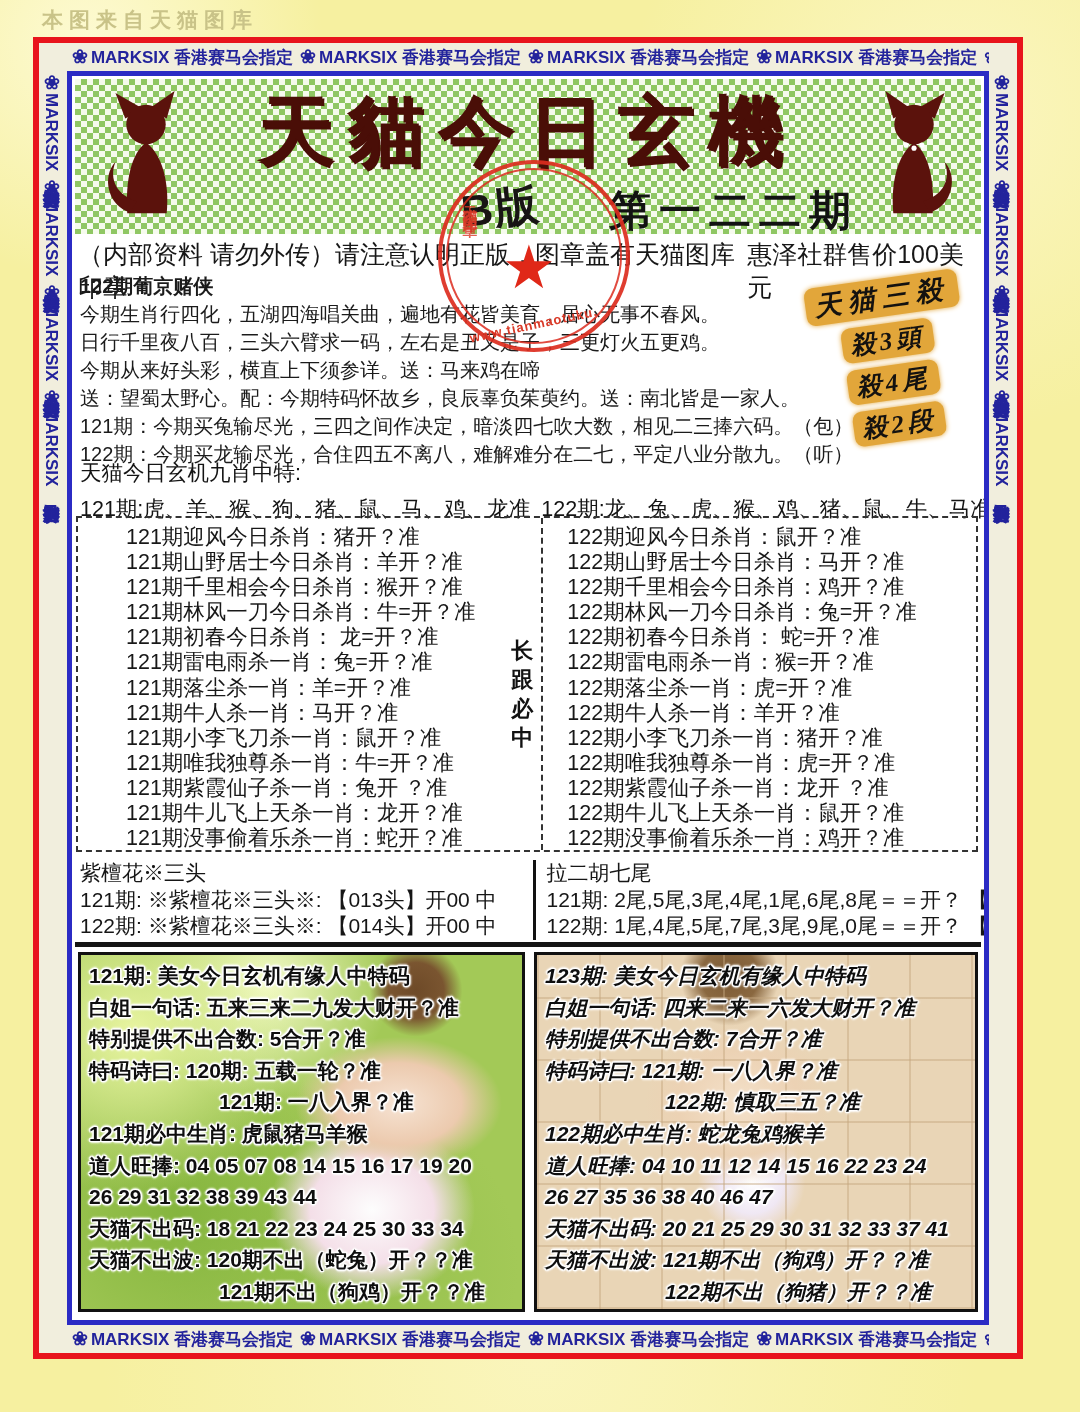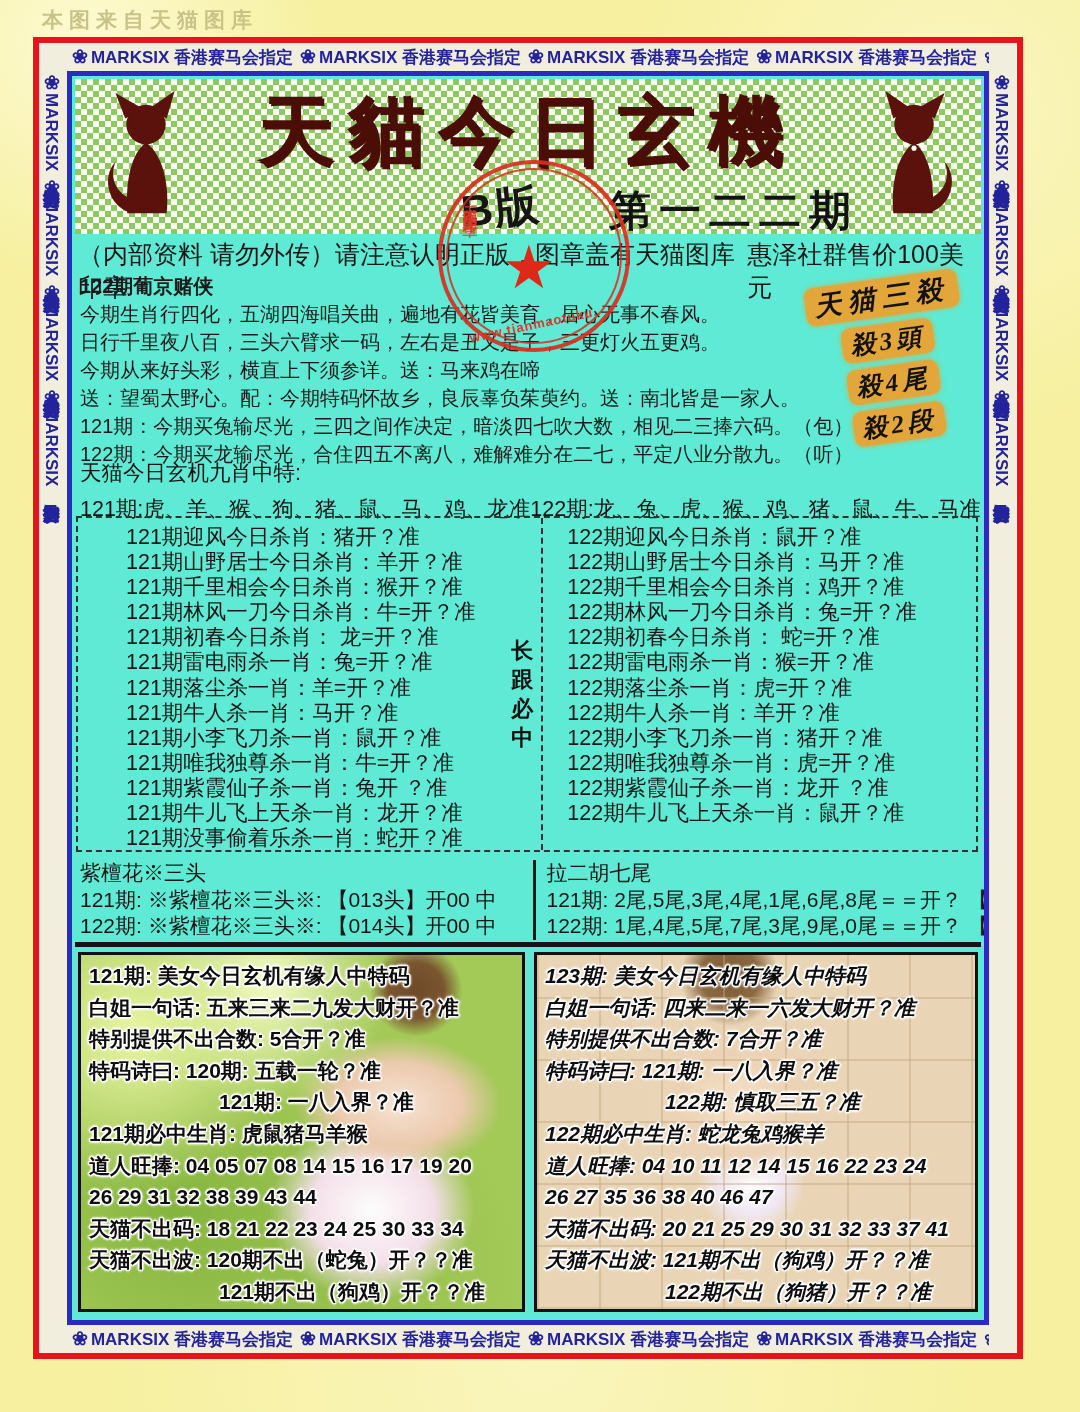--- a/index.html
+++ b/index.html
@@ -16,21 +16,21 @@
          border:6px solid #e8141c;background:#f1eedd;box-sizing:border-box;}
   .strip{position:absolute;color:#23239c;font-weight:bold;font-size:17px;overflow:hidden;white-space:nowrap;}
   .strip .seg{display:inline-block;margin:0 2px;}
   .strip .flower{font-size:19px;letter-spacing:0;margin:0 3px;}
   .strip-top{top:0;left:28px;right:28px;height:28px;line-height:28px;}
   .strip-bottom{bottom:0;left:28px;right:28px;height:28px;line-height:28px;}
   .strip-left,.strip-right{top:28px;bottom:28px;width:28px;writing-mode:vertical-rl;text-orientation:mixed;line-height:28px;}
   .strip-left{left:0;}
   .strip-right{right:0;}
   
-  .main{position:absolute;inset:28px;border:5px solid #2b2bc4;background:#5eead4;
+  .main{position:absolute;inset:28px;border:5px solid #2b2bc4;background:#ffffff;
         box-sizing:border-box;overflow:hidden;padding-left:40px;}
   
   .header{position:absolute;left:3px;top:3px;right:3px;height:155px;
     background-color:#f6fbee;
     background-image:linear-gradient(45deg,#8fc763 25%,transparent 25%,transparent 75%,#8fc763 75%),
                      linear-gradient(45deg,#8fc763 25%,transparent 25%,transparent 75%,#8fc763 75%);
     background-size:12px 12px;background-position:0 0,6px 6px;}
   .cat{position:absolute;top:10px;width:100px;height:138px;}
   .cat-left{left:20px;}
   .cat-right{right:16px;transform:scaleX(-1);}
@@ -59,21 +59,21 @@
   
   .sansha{position:absolute;right:16px;top:202px;transform:rotate(-8deg);text-align:center;z-index:3;}
   .sansha-line{display:table;margin:0 auto 7px;background:#e2a63a;color:#141210;
                font-weight:bold;font-style:italic;padding:1px 9px;border-radius:9px;
                box-shadow:0 0 5px #e2a63a;font-size:25px;letter-spacing:4px;
                font-family:"Liberation Serif", serif;}
   .sansha-title{font-size:27px;letter-spacing:7px;}
   
   .ninexiao{position:absolute;left:8px;right:6px;top:382px;font-size:21.5px;color:#141414;}
   .ninexiao .nx-title{margin-bottom:7px;}
-  .nx-row{display:flex;white-space:nowrap;}
+  .nx-row{display:flex;white-space:nowrap;gap:11px;}
   .nx-left{width:472px;}
   
   .killbox{position:absolute;left:4px;right:6px;top:440px;height:336px;
            border:2px dashed #333;box-sizing:border-box;font-size:21.5px;color:#181818;}
   .kb-col{position:absolute;top:0;bottom:0;white-space:nowrap;line-height:25.1px;padding-top:7px;}
   .kb-left{left:0;width:51.6%;padding-left:48px;box-sizing:border-box;}
   .kb-right{left:51.6%;right:0;padding-left:26px;box-sizing:border-box;}
   .kb-divider{position:absolute;left:51.6%;top:0;bottom:0;border-left:2px dashed #333;}
   .kb-slogan{position:absolute;left:calc(51.6% - 34px);top:118px;width:30px;
              font-size:22px;font-weight:bold;color:#111;line-height:29px;white-space:pre-line;
@@ -227,20 +227,21 @@
           <div>122期千里相会今日杀肖：鸡开？准</div>
           <div>122期林风一刀今日杀肖：兔=开？准</div>
           <div>122期初春今日杀肖： 蛇=开？准</div>
           <div>122期雷电雨杀一肖：猴=开？准</div>
           <div>122期落尘杀一肖：虎=开？准</div>
           <div>122期牛人杀一肖：羊开？准</div>
           <div>122期小李飞刀杀一肖：猪开？准</div>
           <div>122期唯我独尊杀一肖：虎=开？准</div>
           <div>122期紫霞仙子杀一肖：龙开 ？准</div>
           <div>122期牛儿飞上天杀一肖：鼠开？准</div>
+          <div>122期没事偷着乐杀一肖：鸡开？准</div>
         </div>
       </div>
 
       <div class="flowrow">
         <div class="fl-left">
           <div class="fl-title">紫檀花※三头</div>
           <div>121期: ※紫檀花※三头※: 【013头】开00 中</div>
           <div>122期: ※紫檀花※三头※: 【014头】开00 中</div>
         </div>
         <div class="fl-right">

